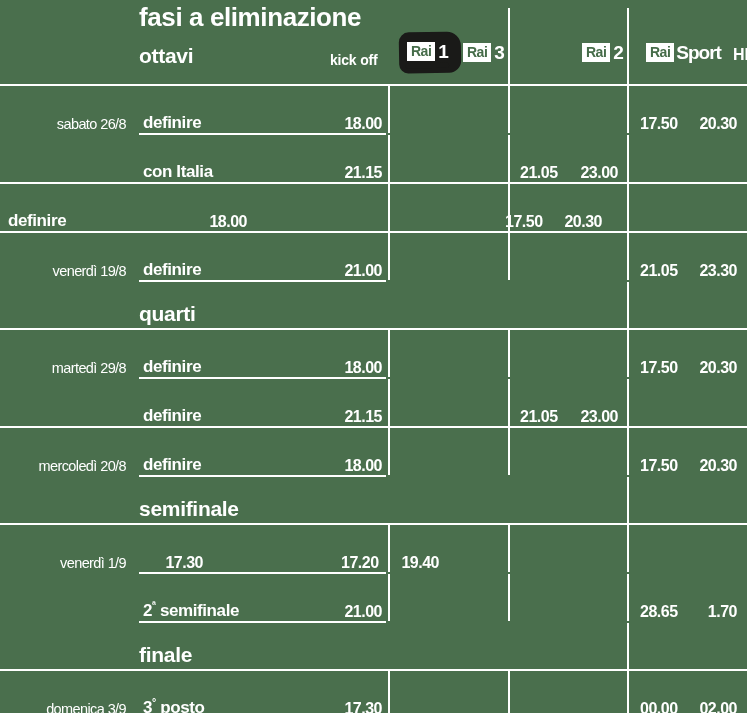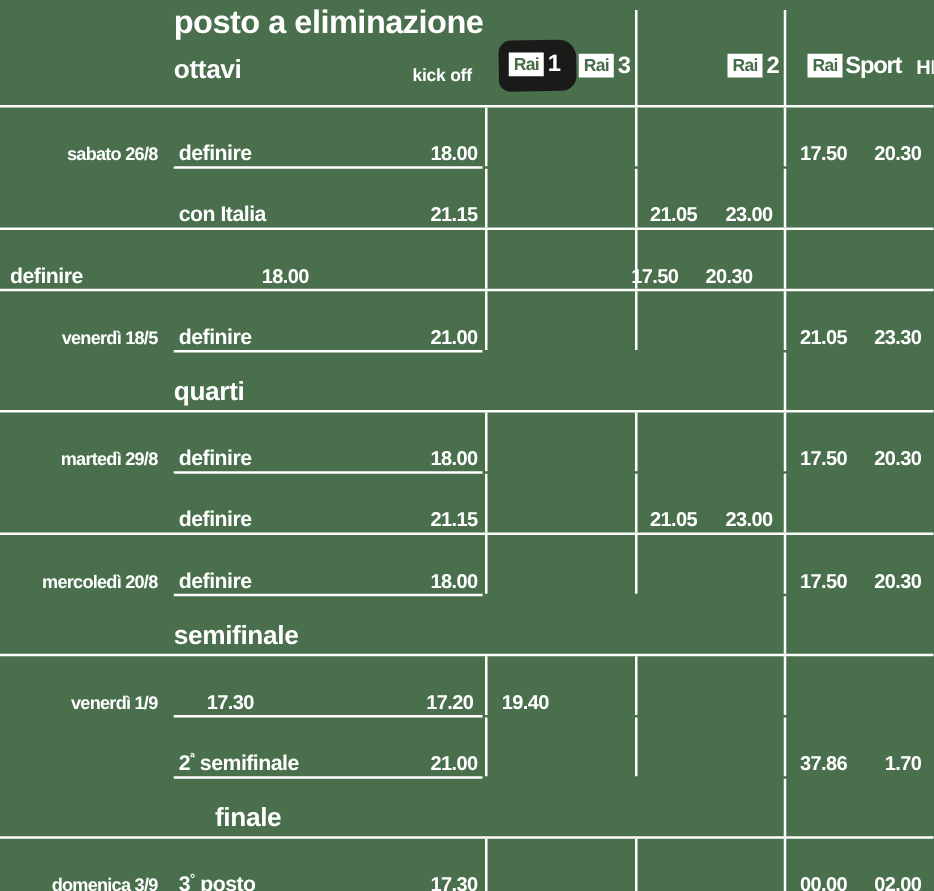--- a/index.html
+++ b/index.html
@@ -35,21 +35,21 @@
   .c-ch .t{white-space:nowrap;}
 
   
   .title{
     font-size:26px;font-weight:bold;letter-spacing:-0.4px;
   }
   .phase{
     font-size:21px;font-weight:bold;letter-spacing:-0.3px;
   }
   .kickhdr{font-size:14px;font-weight:bold;letter-spacing:-0.2px;}
-  .date{font-size:14.5px;font-weight:bold;letter-spacing:-0.6px;white-space:nowrap;}
+  .date{font-size:14.5px;font-weight:normal;letter-spacing:-0.6px;white-space:nowrap;}
   .match{font-size:17px;font-weight:bold;letter-spacing:-0.4px;white-space:nowrap;}
   .time{font-size:16px;font-weight:bold;letter-spacing:-0.5px;}
 
   sup{font-size:0.62em;vertical-align:super;line-height:0;}
 
   
   .rule-full{position:absolute;left:0;right:0;height:2px;background:#fff;}
   .rule-short{position:absolute;left:139px;width:247px;height:2px;background:#fff;}
 
   
@@ -88,21 +88,21 @@
   }
   .logo-r1 .inner{position:relative;z-index:2;display:flex;align-items:center;}
   .logo-r1 .logo-num{color:#fff;}
 </style>
 </head>
 <body>
 
 <div class="sched">
 
   <div class="header">
-    <div class="title hdr-title">posto a eliminazione</div>
+    <div class="title hdr-title">fasi a eliminazione</div>
     <div class="phase hdr-phase">ottavi</div>
     <div class="kickhdr hdr-kick">kick off</div>
 
     <div class="logos">
 
       <div class="logo logo-r1" style="left:19px;top:39px;">
         <div class="blob"></div>
         <div class="inner">
           <span class="logo-box">Rai</span>
           <span class="logo-num">1</span>
@@ -200,21 +200,21 @@
           <span class="t time">20.30</span>
         </div>
       </div>
       <div style="position:relative;height:2px;">
         <div class="rule-full"></div>
       </div>
       <div class="row" style="height:47px;">
         <div class="vline" style="left:388px;top:0;height:47px;"></div>
         <div class="vline" style="left:508px;top:0;height:47px;"></div>
         <div class="vline" style="left:627px;top:0;height:47px;"></div>
-        <div class="c-date"><span class="date">venerdì 18/5</span></div>
+        <div class="c-date"><span class="date">venerdì 19/8</span></div>
         <div class="c-match"><span class="match">definire</span></div>
         <div class="c-kick"><span class="time">21.00</span></div>
         <div class="c-ch">
           <span class="t time"></span>
           <span class="t time"></span>
         </div>
         <div class="c-ch">
           <span class="t time"></span>
           <span class="t time"></span>
         </div>
@@ -340,30 +340,30 @@
         <div class="c-kick"><span class="time">21.00</span></div>
         <div class="c-ch">
           <span class="t time"></span>
           <span class="t time"></span>
         </div>
         <div class="c-ch">
           <span class="t time"></span>
           <span class="t time"></span>
         </div>
         <div class="c-ch last">
-          <span class="t time">37.86</span>
+          <span class="t time">28.65</span>
           <span class="t time">1.70</span>
         </div>
       </div>
       <div style="position:relative;height:2px;">
         <div class="rule-short"></div>
       </div>
       <div class="row" style="height:46px;">
         <div class="vline" style="left:627px;top:0;height:46px;"></div>
-        <div style="position:absolute;left:139px;bottom:2px;margin-left:33px;"><span class="phase">finale</span></div>
+        <div style="position:absolute;left:139px;bottom:2px;"><span class="phase">finale</span></div>
       </div>
       <div style="position:relative;height:2px;">
         <div class="rule-full"></div>
       </div>
       <div class="row" style="height:47px;">
         <div class="vline" style="left:388px;top:0;height:47px;"></div>
         <div class="vline" style="left:508px;top:0;height:47px;"></div>
         <div class="vline" style="left:627px;top:0;height:47px;"></div>
         <div class="c-date"><span class="date">domenica 3/9</span></div>
         <div class="c-match"><span class="match">3<sup>°</sup> posto</span></div>

